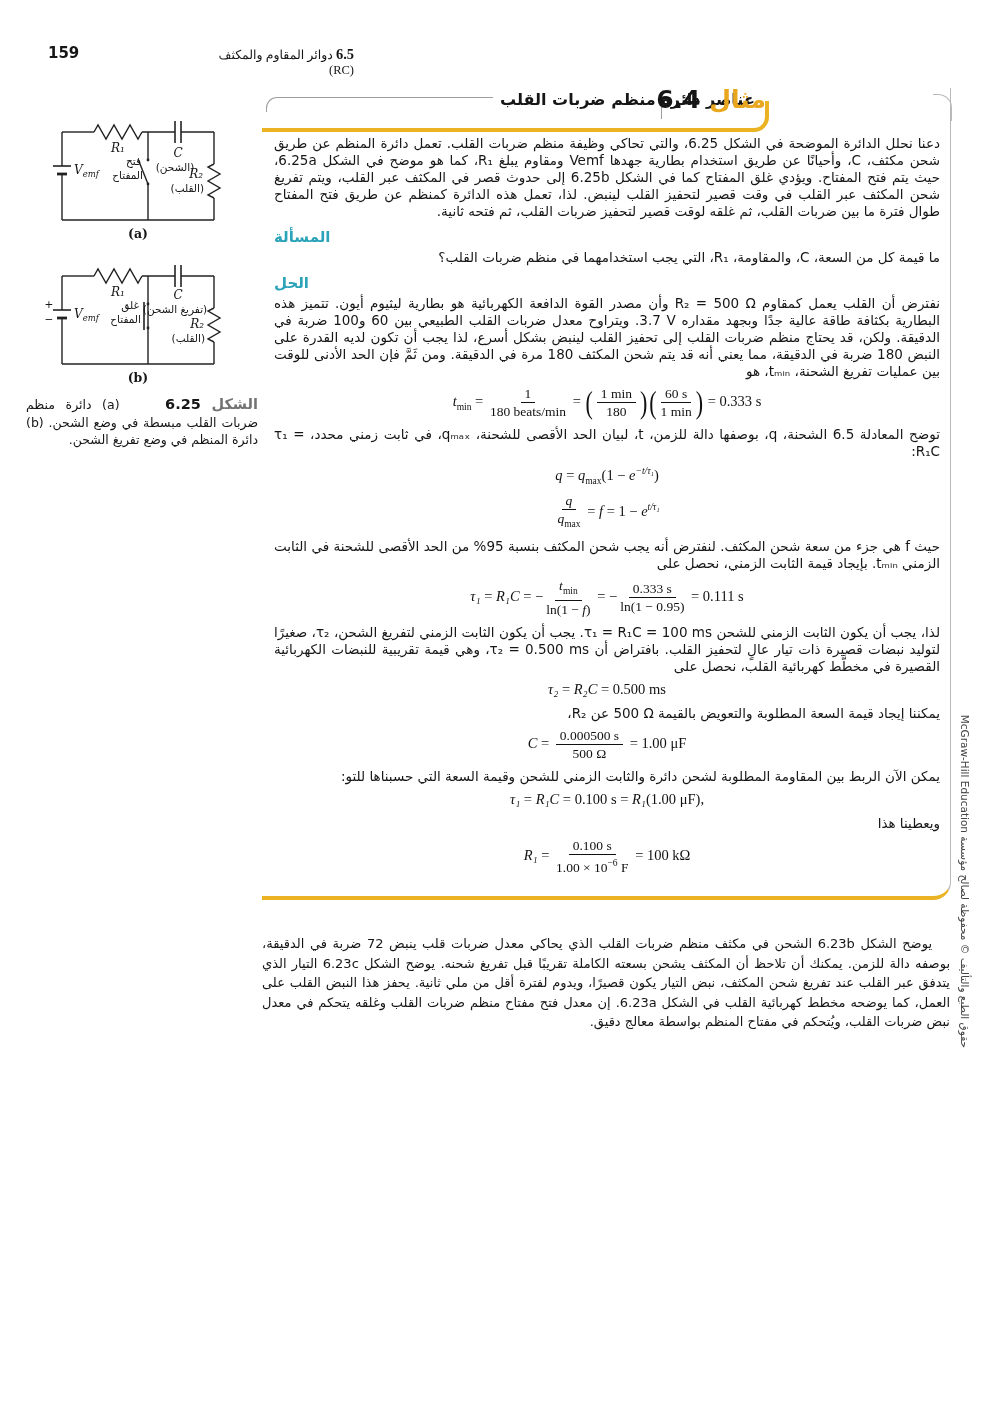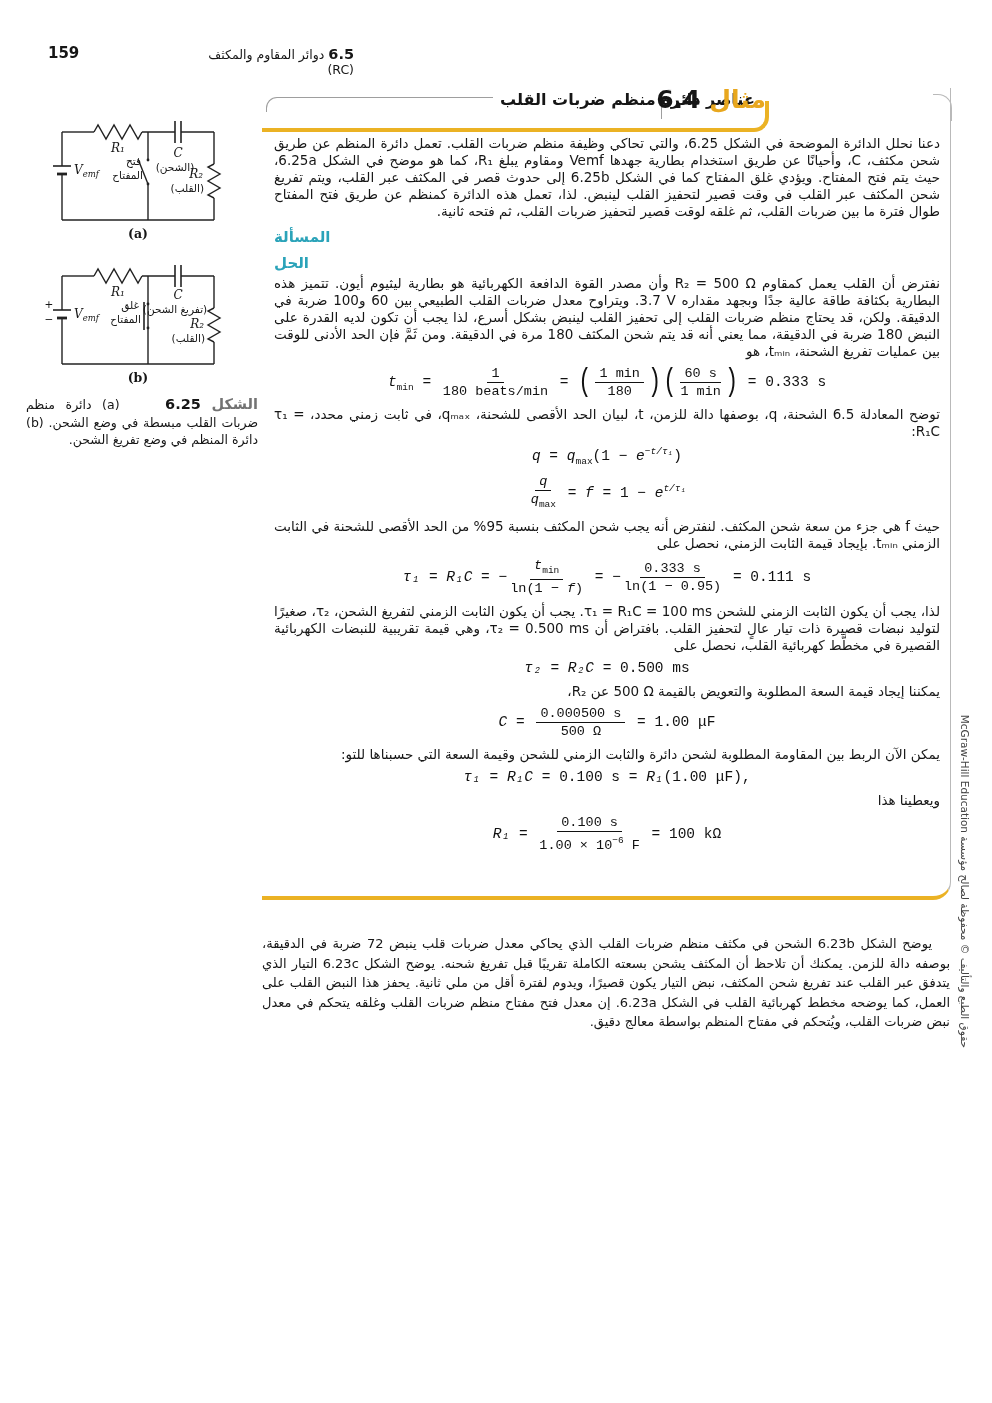--- a/index.html
+++ b/index.html
@@ -1,21 +1,21 @@
 <!DOCTYPE html>
 <html lang="ar"><head>
 <meta charset="utf-8">
 <style>
   html,body{margin:0;padding:0;background:#e8e8e8;}
   .page{position:relative;width:992px;height:1403px;background:#ffffff;margin:0 auto;
         font-family:"DejaVu Sans", sans-serif;color:#161616;overflow:hidden;padding-left:48px;}
 
   
   .page-num{position:absolute;left:48px;top:44px;font-size:15px;font-weight:bold;}
-  .section-head{position:absolute;left:204px;top:46px;direction:rtl;font-size:12.5px;width:150px;}
+  .section-head{position:absolute;left:204px;top:46px;direction:rtl;font-size:12.5px;width:150px;font-family:Liberation Serif, serif;}
   .section-head .sec-no{font-weight:bold;font-size:14.5px;}
 
   
   .example-box{position:absolute;left:262px;top:88px;width:688px;height:808px;
                border-right:1.8px solid #b9b9b9;border-bottom:4.5px solid #EBB224;
                border-bottom-right-radius:18px;}
   .corner-arc{position:absolute;right:-1.8px;top:6px;width:18px;height:26px;
               border-top:1.5px solid #b9b9b9;border-right:1.8px solid #b9b9b9;
               border-top-right-radius:14px;}
   .top-line{position:absolute;left:4px;top:9px;width:226px;height:14px;
@@ -30,21 +30,21 @@
   .gold-L{position:absolute;left:0;top:13px;width:503px;height:27px;
           border-bottom:4.5px solid #EBB224;border-right:4.5px solid #EBB224;
           border-bottom-right-radius:15px;}
 
   .ex-content{position:absolute;left:12px;top:47px;width:666px;}
   .ar{direction:rtl;text-align:justify;font-size:13.5px;line-height:17px;margin:0 0 6px 0;}
   .heading{direction:rtl;text-align:left;font-size:15px;font-weight:bold;color:#2BA3B9;
            margin:8px 0 3px 0;}
 
   
-  .eq{direction:ltr;text-align:center;font-family:Liberation Mono, monospace;font-size:14.5px;
+  .eq{direction:ltr;text-align:center;font-family:Liberation Serif, serif;font-size:14.5px;
       color:#111;margin:5px 0 7px 0;}
   .fr{display:inline-flex;flex-direction:column;align-items:center;vertical-align:middle;
       margin:0 3px;font-size:13.5px;line-height:15px;}
   .fr .n{padding:0 4px 1px;border-bottom:1px solid #111;}
   .fr .d{padding-top:1px;}
   .v{font-style:italic;}
   .eq sub{font-size:9.5px;}
   .eq sup{font-size:9.5px;}
   .bigp{display:inline-block;font-size:22px;font-weight:300;transform:scaleY(1.4);
         vertical-align:middle;padding:0 1px;line-height:20px;}
@@ -92,20 +92,21 @@
     <div class="ex-label">
       <span class="word">مثال</span>
       <span>6.4</span>
     </div>
     <div class="gold-L"></div>
 
     <div class="ex-content">
       <p class="ar">دعنا نحلل الدائرة الموضحة في الشكل 6.25، والتي تحاكي وظيفة منظم ضربات القلب. تعمل دائرة المنظم عن طريق شحن مكثف، C، وأحيانًا عن طريق استخدام بطارية جهدها Vemf ومقاوم يبلغ R₁، كما هو موضح في الشكل 6.25a، حيث يتم فتح المفتاح. ويؤدي غلق المفتاح كما في الشكل 6.25b إلى حدوث قصر في المكثف عبر القلب، ويتم تفريغ شحن المكثف عبر القلب في وقت قصير لتحفيز القلب لينبض. لذا، تعمل هذه الدائرة كمنظم عن طريق فتح المفتاح طوال فترة ما بين ضربات القلب، ثم غلقه لوقت قصير لتحفيز ضربات القلب، ثم فتحه ثانية.</p>
 
       <div class="heading">المسألة</div>
+      <p class="ar">ما قيمة كل من السعة، C، والمقاومة، R₁، التي يجب استخدامهما في منظم ضربات القلب؟</p>
 
       <div class="heading">الحل</div>
       <p class="ar">نفترض أن القلب يعمل كمقاوم ‎R₂ = 500 Ω‎ وأن مصدر القوة الدافعة الكهربائية هو بطارية ليثيوم أيون. تتميز هذه البطارية بكثافة طاقة عالية جدًا وبجهد مقداره ‎3.7 V‎. ويتراوح معدل ضربات القلب الطبيعي بين 60 و100 ضربة في الدقيقة. ولكن، قد يحتاج منظم ضربات القلب إلى تحفيز القلب لينبض بشكل أسرع، لذا يجب أن تكون لديه القدرة على النبض 180 ضربة في الدقيقة، مما يعني أنه قد يتم شحن المكثف 180 مرة في الدقيقة. ومن ثَمَّ فإن الحد الأدنى للوقت بين عمليات تفريغ الشحنة، tₘᵢₙ، هو</p>
 
       <div class="eq">
         <span class="v">t</span><sub>min</sub><span> = </span><span class="fr">
             <span class="n">1</span>
             <span class="d">180 beats/min</span>
           </span><span> = </span><span class="bigp">(</span><span class="fr">
             <span class="n">1 min</span>

